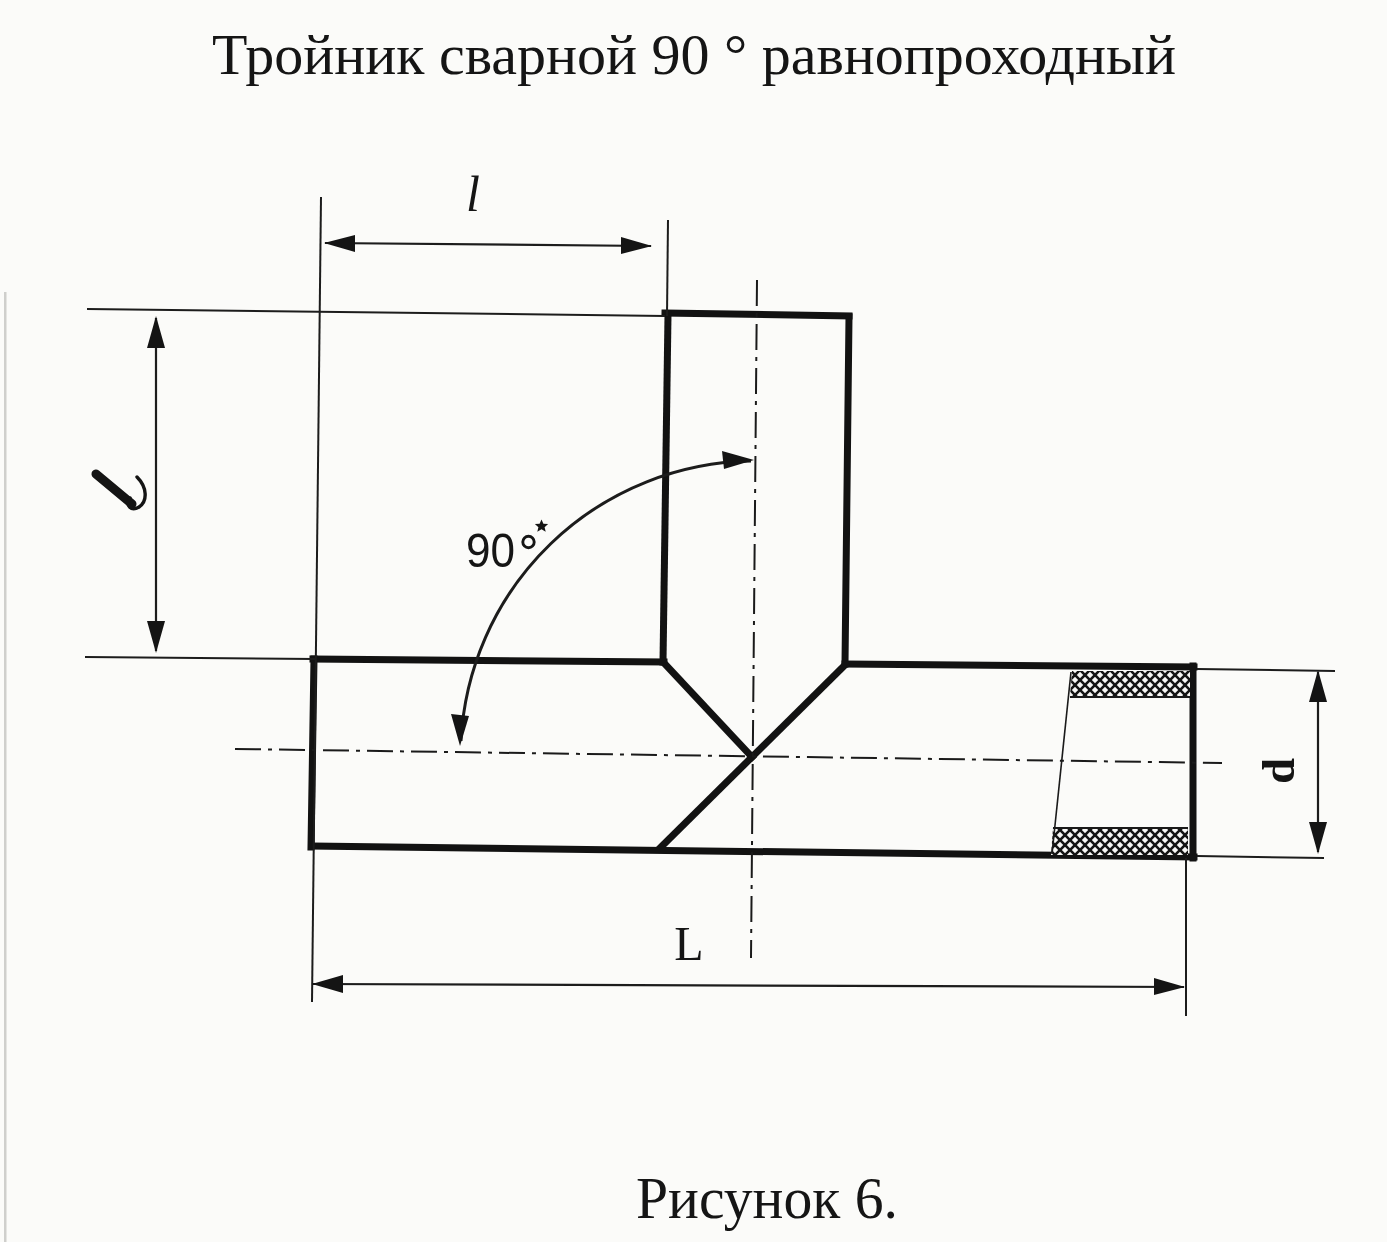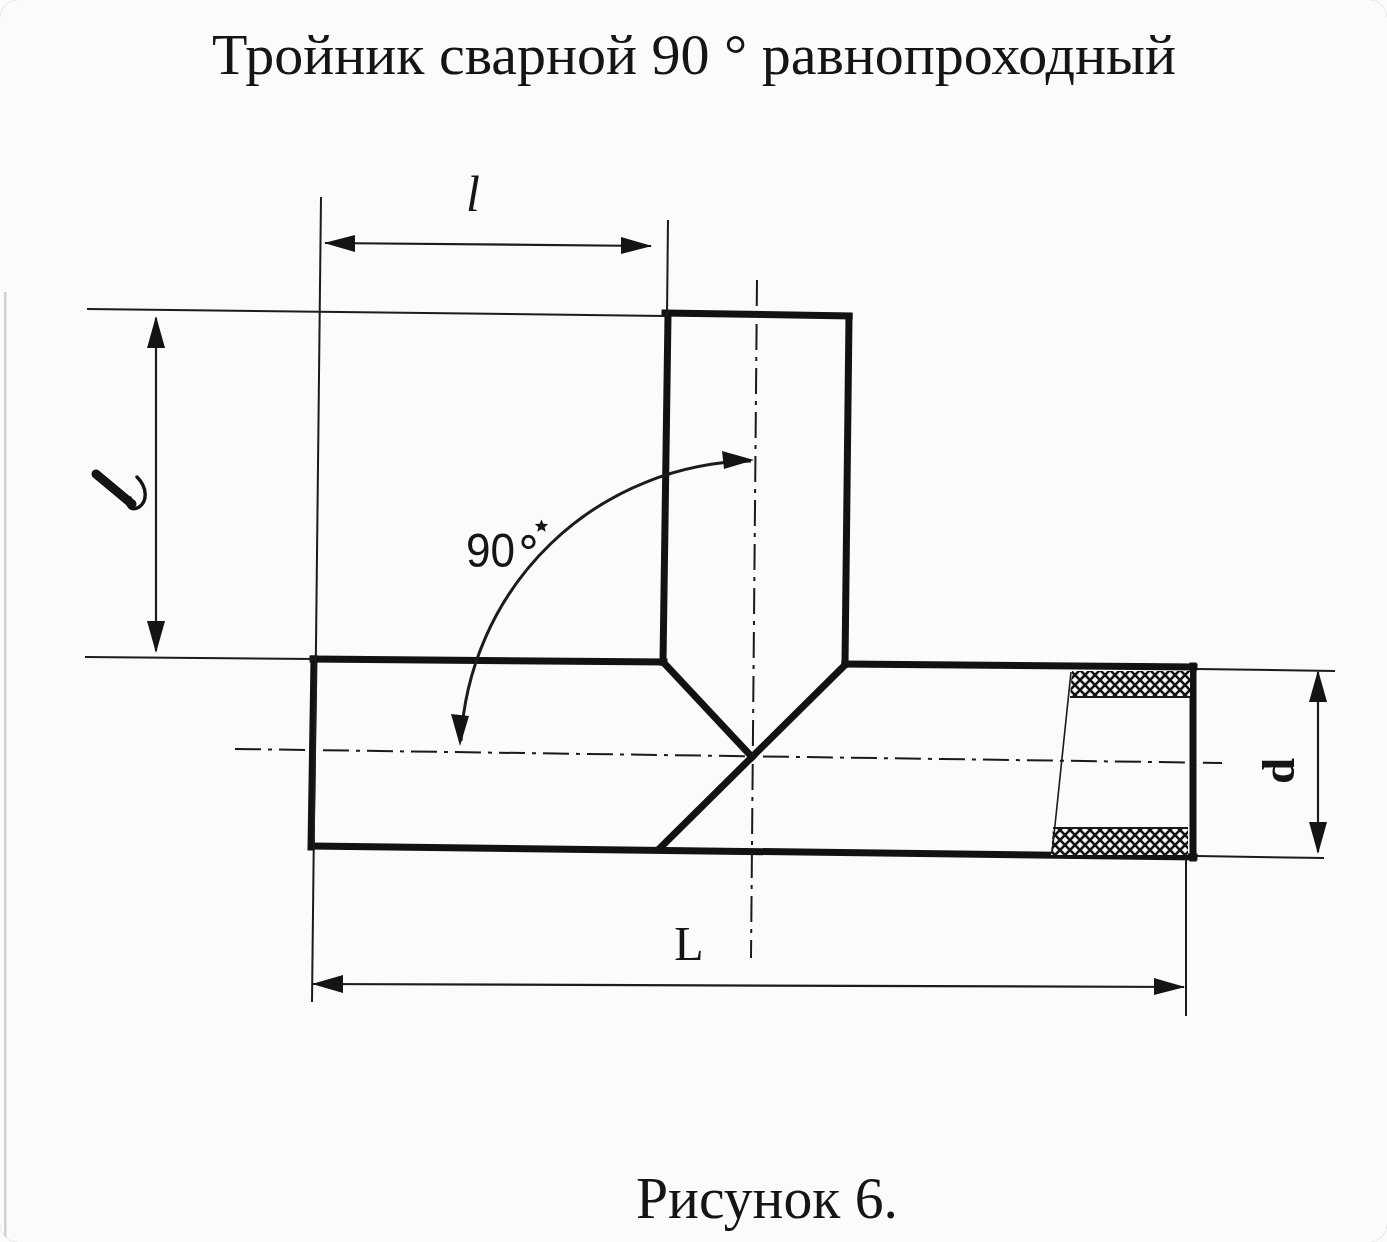--- a/index.html
+++ b/index.html
@@ -1,17 +1,17 @@
 <!DOCTYPE html>
 <html><head>
 <meta charset="utf-8">
 <style>
   html,body{margin:0;padding:0;background:#fbfbf9;}
   .page{position:relative;width:1387px;height:1242px;background:#a3a3a3;overflow:hidden;
-        font-family:"Liberation Serif", serif;border-radius:18px;}
+        font-family:"Liberation Serif", serif;}
   svg{position:absolute;left:0;top:0;}
 </style>
 </head>
 <body>
 <div class="page">
 <svg width="1387" height="1242" viewBox="0 0 1387 1242">
   <defs>
     <pattern id="xh" width="10" height="10" patternUnits="userSpaceOnUse">
       <rect width="10" height="10" fill="#f7f7f5"></rect>
       <path d="M-2,12 L12,-2 M-2,-2 L12,12" stroke="#141414" stroke-width="2.6" fill="none"></path>

